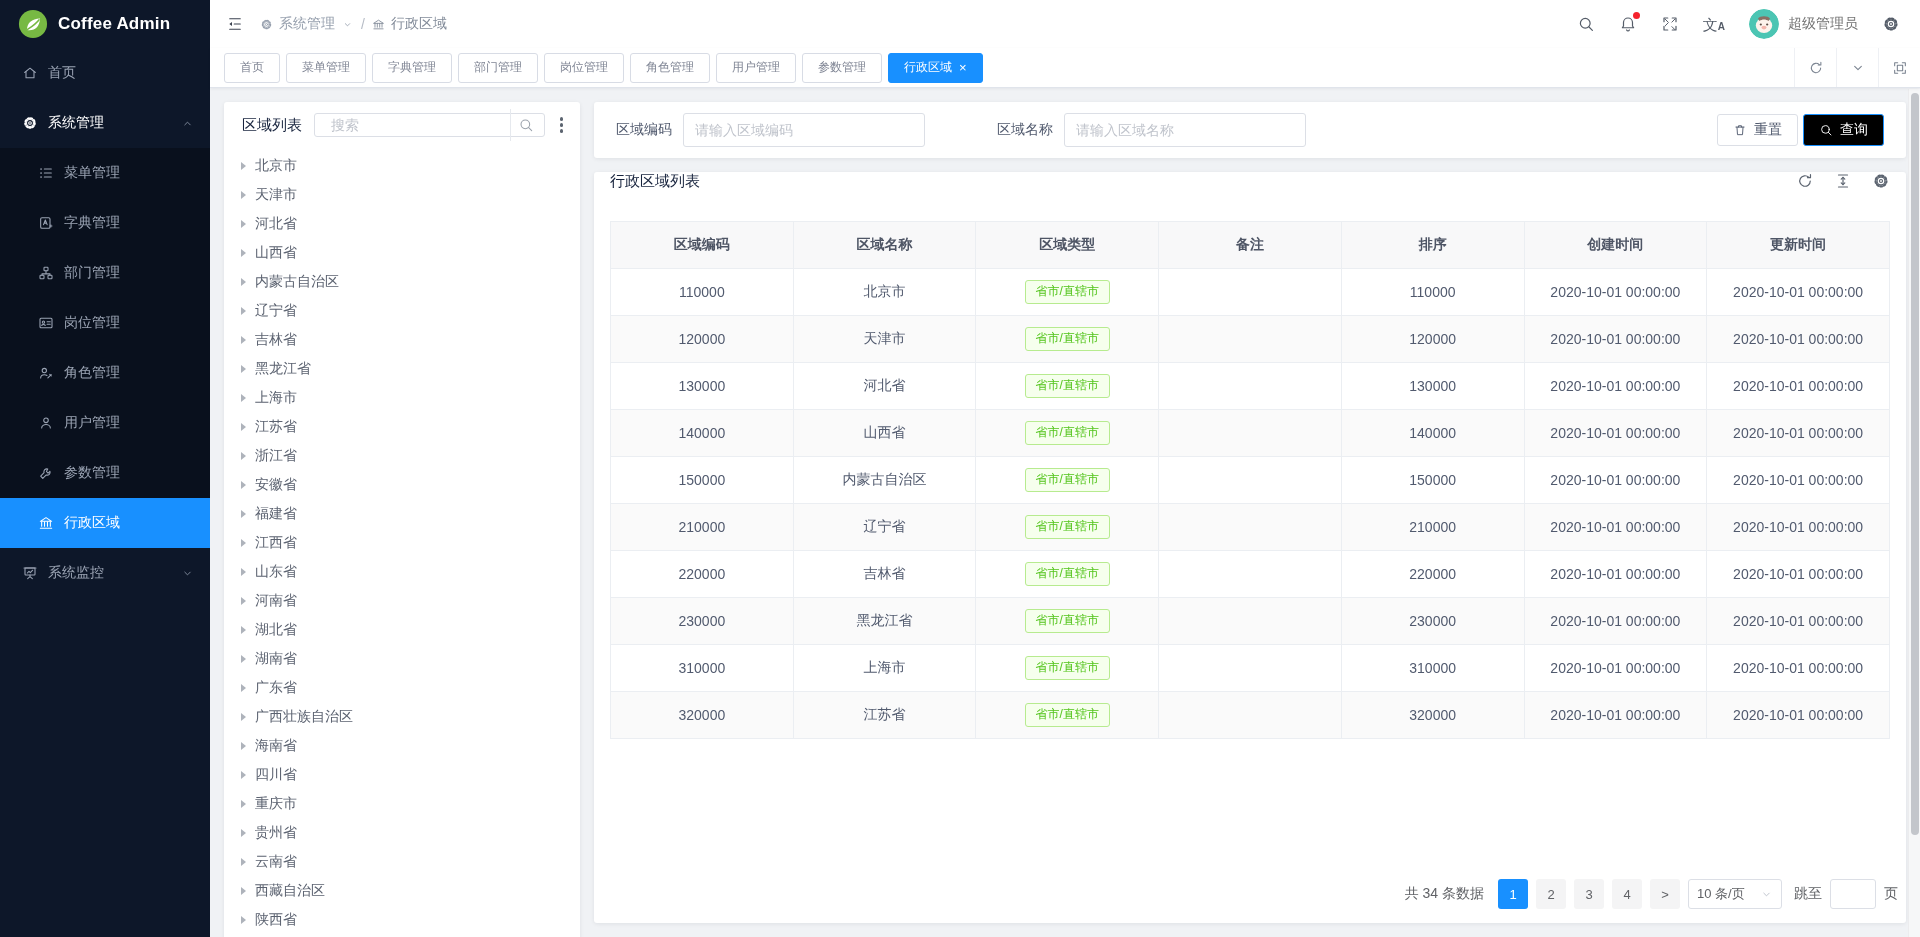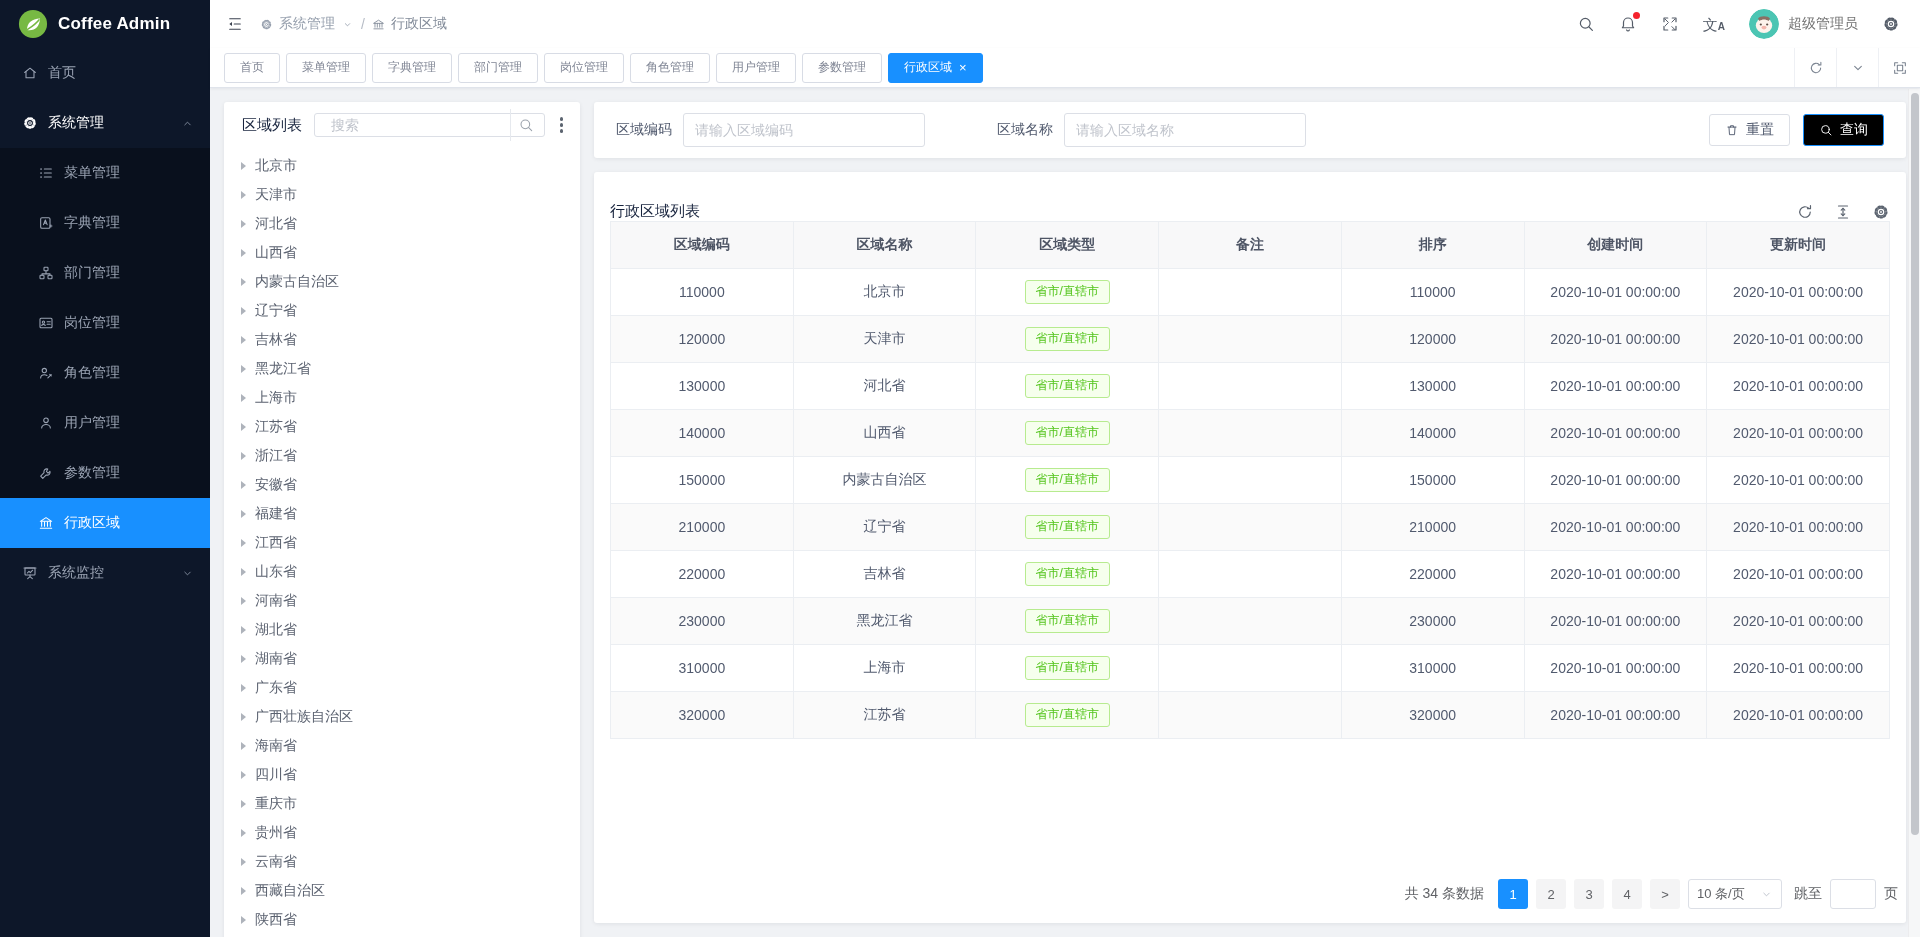--- a/index.html
+++ b/index.html
@@ -74,28 +74,28 @@
   .caret { width:0; height:0; border-left:5px solid #aeb3bb; border-top:4.5px solid transparent; border-bottom:4.5px solid transparent; flex-shrink:0; }
 
   
   .right-col { flex:1; min-width:0; display:flex; flex-direction:column; gap:14px; }
   .search-card { height:56px; flex-shrink:0; display:flex; align-items:center; padding:0 22px; }
   .form-item { display:flex; align-items:center; gap:11px; }
   .form-item + .form-item { margin-left:72px; }
   .form-label { font-size:14px; color:#515a6e; white-space:nowrap; }
   .form-input { width:242px; height:34px; border:1px solid #dcdfe6; border-radius:3px; padding:0 11px; font-size:14px; color:#333; font-family:inherit; outline:none; }
   input::placeholder { color:#c0c4cc; }
-  .actions { margin-left:auto; display:flex; gap:13px; }
+  .actions { margin-left:auto; display:flex; gap:5px; }
   .btn { height:32px; padding:0 15px; border:1px solid #dcdfe6; border-radius:3px; background:#fff; color:#515a6e; font-size:14px; display:flex; align-items:center; gap:7px; cursor:pointer; font-family:inherit; }
   .btn .icon svg { width:14px; height:14px; }
   .btn-primary { background:#000000; border-color:#1890ff; color:#fff; }
 
   
   .table-card { flex:1; min-height:0; margin-bottom:14px; padding:0 16px; position:relative; }
-  .card-head { height:49px; display:flex; align-items:flex-end; }
+  .card-head { height:49px; display:flex; align-items:flex-start; }
   .card-title { font-size:15px; color:#17233d; }
   .card-tools { margin-left:auto; display:flex; align-items:center; gap:20px; color:#5c6470; }
   .card-tools .tool { cursor:pointer; }
 
   table.grid { width:100%; border-collapse:collapse; table-layout:fixed; font-size:14px; color:#515a6e; }
   .grid th, .grid td { border:1px solid #ebeef2; text-align:center; height:47px; padding:0 6px; overflow:hidden; white-space:nowrap; }
   .grid thead th { background:#f8f8f9; font-weight:bold; color:#4e5565; }
   .grid tbody tr:nth-child(even) td { background:#fafafa; }
   .badge { display:inline-block; padding:3px 10px; font-size:12px; line-height:1.3; border-radius:3px; }
 

